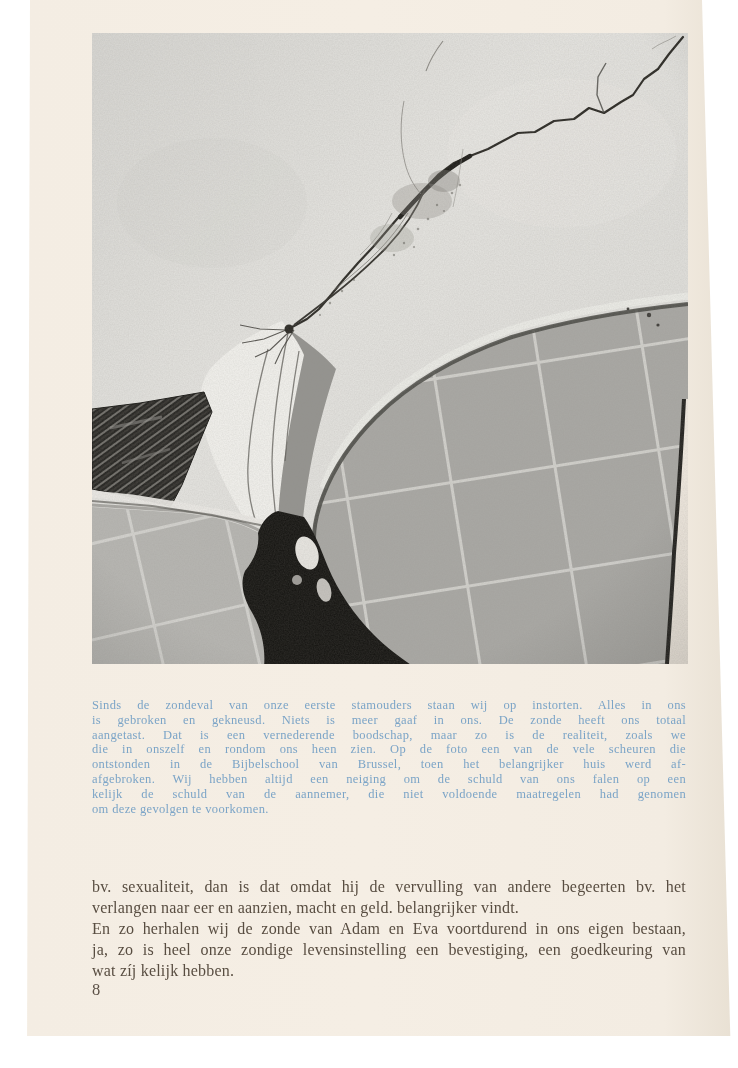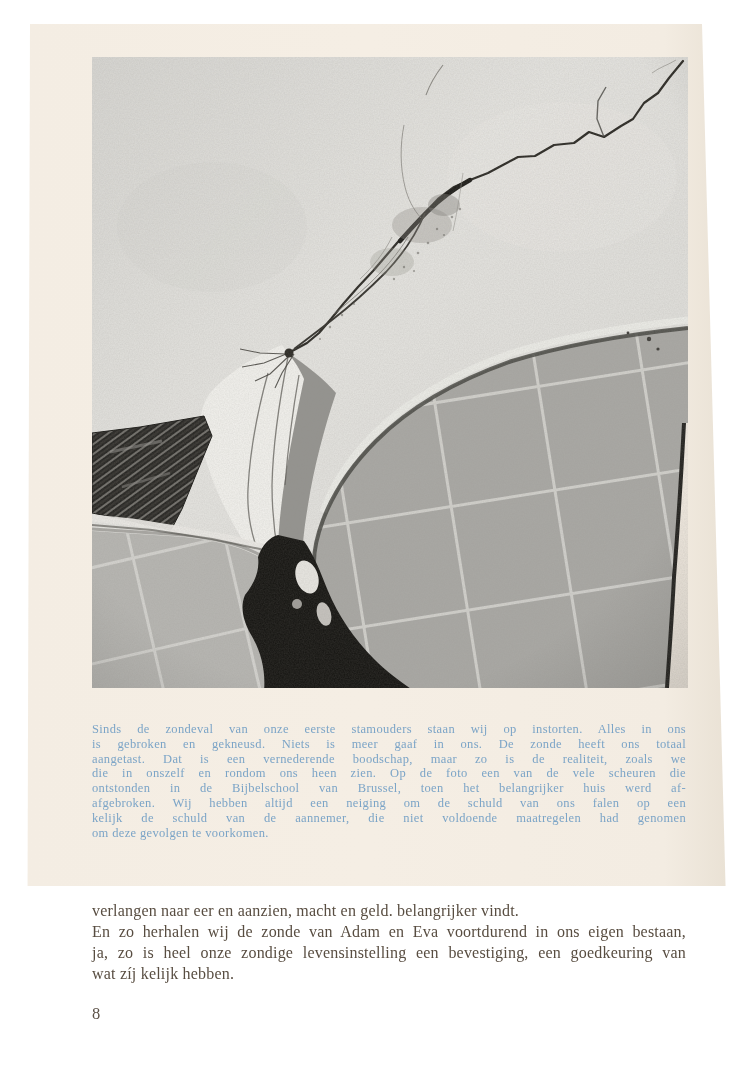--- a/index.html
+++ b/index.html
@@ -5,24 +5,23 @@
   html,body{margin:0;padding:0;}
   body{
     width:738px;height:1068px;
     background:#ffffff;
     font-family:"Liberation Serif", serif;
     position:relative;
     overflow:hidden;
   }
   .scan{position:absolute;inset:0;}
   .page{
-    position:absolute;left:0;top:0;width:738px;height:862px;
+    position:absolute;left:0;top:0;width:738px;height:1036px;
     background:linear-gradient(90deg,#ece4d8 0%,#f4ede3 3%,#f5eee4 50%,#f3ece2 90%,#e9e1d4 99%,#e2dacc 100%);
     clip-path:polygon(30px 0,702px 0,731px 1062px,27px 1062px);
-    margin-top:24px;
   }
   .photo{
     position:absolute;left:92px;top:33px;width:596px;height:631px;margin:0;
     line-height:0;
   }
   .caption{
     position:absolute;left:92px;top:698px;width:594px;
     font-size:12.5px;line-height:14.8px;letter-spacing:0.35px;
     color:#7ba4c7;
   }
@@ -184,20 +183,21 @@
       <div class="cl">is gebroken en gekneusd. Niets is meer gaaf in ons. De zonde heeft ons totaal</div>
       <div class="cl">aangetast. Dat is een vernederende boodschap, maar zo is de realiteit, zoals we</div>
       <div class="cl">die in onszelf en rondom ons heen zien. Op de foto een van de vele scheuren die</div>
       <div class="cl">ontstonden in de Bijbelschool van Brussel, toen het belangrijker huis werd af-</div>
       <div class="cl">afgebroken. Wij hebben altijd een neiging om de schuld van ons falen op een</div>
       <div class="cl">kelijk de schuld van de aannemer, die niet voldoende maatregelen had genomen</div>
       <div class="cl short">om deze gevolgen te voorkomen.</div>
     </div>
 
     <div class="bodytext">
+      <div class="bl">bv. sexualiteit, dan is dat omdat hij de vervulling van andere begeerten bv. het</div>
       <div class="bl short">verlangen naar eer en aanzien, macht en geld. belangrijker vindt.</div>
       <div class="bl">En zo herhalen wij de zonde van Adam en Eva voortdurend in ons eigen bestaan,</div>
       <div class="bl">ja, zo is heel onze zondige levensinstelling een bevestiging, een goedkeuring van</div>
       <div class="bl short">wat zíj kelijk hebben.</div>
     </div>
 
     <div class="pagenum">8</div>
 
   </div>
 </div>

